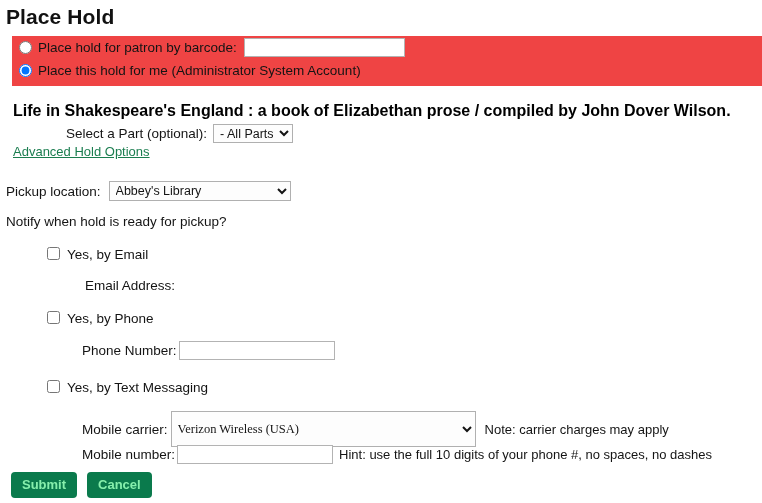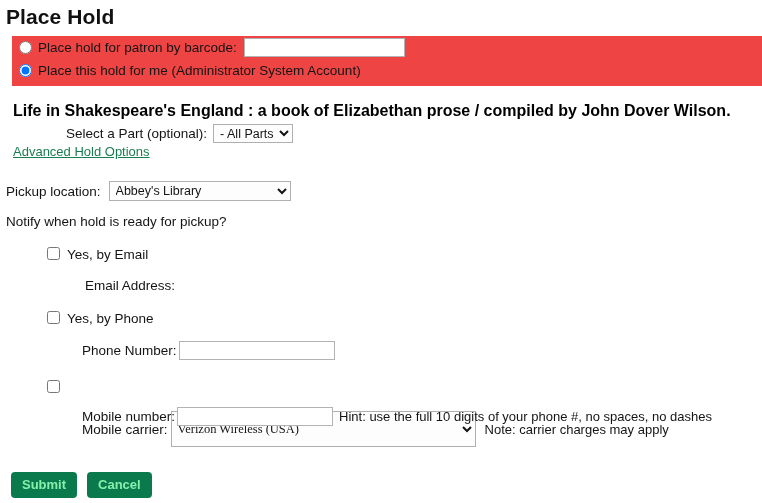--- a/index.html
+++ b/index.html
@@ -185,21 +185,21 @@
     font-size: 12px;
     height: 17px;
     padding: 0 2px;
     margin-left: 2px;
     box-sizing: content-box;
     outline: none;
   }
   .row-email  { left: 85px; top: 278px; }
   .row-phone  { left: 82px; top: 341px; }
   .row-carrier{ left: 82px; top: 411px; }
-  .row-mobile { left: 82px; top: 407px; }
+  .row-mobile { left: 82px; top: 445px; }
 
   .txt-phone  { width: 150px; }
   .txt-mobile { width: 150px; }
   select.sel-carrier {
     width: 305px;
     height: 36px;
     margin-left: 3px;
     font-family: Liberation Serif, serif;
   }
   .note {
@@ -290,20 +290,21 @@
   <span class="lbl">Yes, by Phone</span>
 </div>
 
 <div class="sub-row row-phone">
   <span class="lbl">Phone Number:</span>
   <input type="text" class="txt txt-phone" placeholder="" style="">
 </div>
 
 <div class="opt-row opt-text">
   <input type="checkbox" style="">
+  <span class="lbl">Yes, by Text Messaging</span>
 </div>
 
 <div class="sub-row row-carrier">
   <span class="lbl">Mobile carrier:</span>
   <select class="sel sel-carrier">
     <option>Verizon Wireless (USA)</option>
   </select>
   <span class="note">Note: carrier charges may apply</span>
 </div>
 

